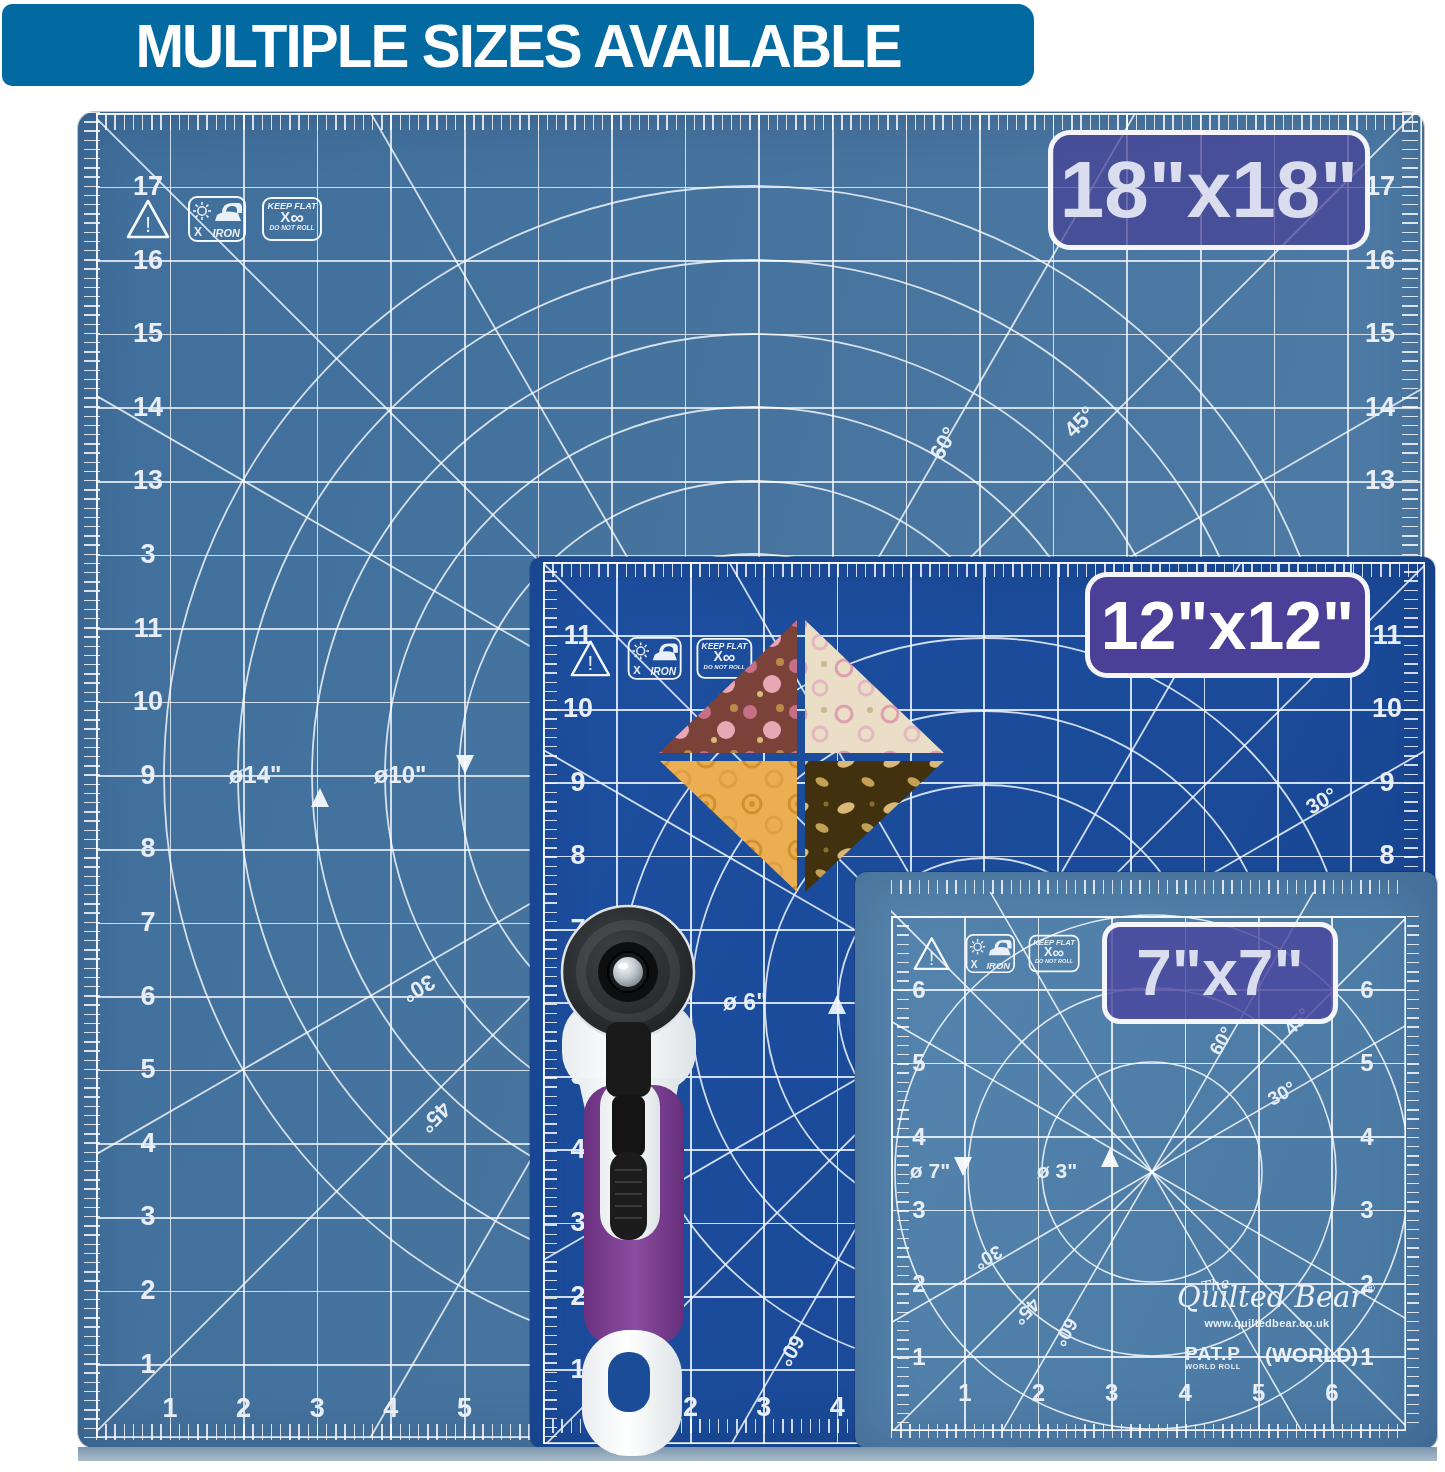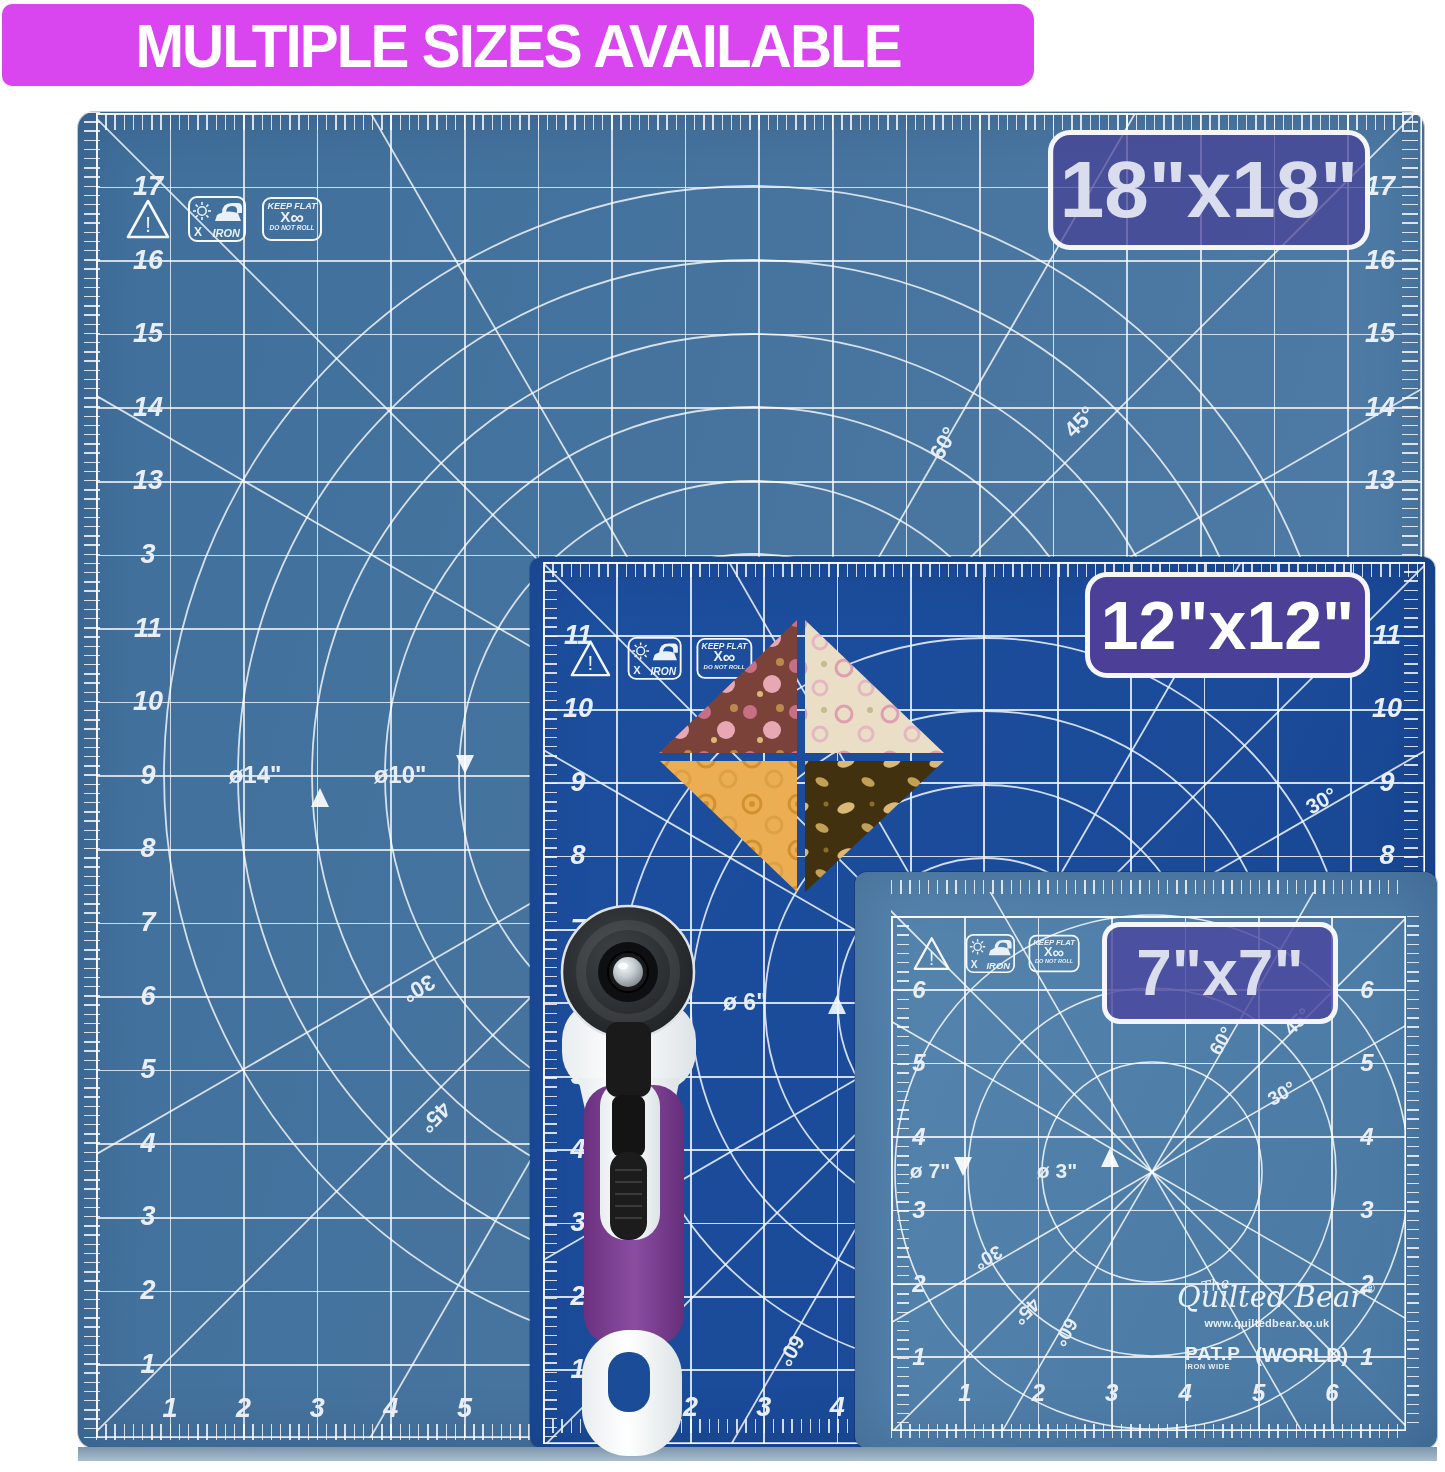--- a/index.html
+++ b/index.html
@@ -1,19 +1,19 @@
 <!DOCTYPE html>
 <html><head>
 <meta charset="utf-8">
 <style>
   html,body{margin:0;padding:0;background:#fff;}
   .stage{position:relative;width:1445px;height:1472px;background:#ffffff;overflow:hidden;
          font-family:"Liberation Sans",sans-serif;}
   
-  .banner{position:absolute;left:2px;top:4px;width:1032px;height:82px;background:#d946ef;
+  .banner{position:absolute;left:2px;top:4px;width:1032px;height:82px;background:#0369a1;
           border-radius:10px 16px 16px 10px;display:flex;align-items:center;justify-content:center;}
   .banner span{color:#fff;font-weight:700;font-size:62px;letter-spacing:-2px;
                transform:scaleX(.94);white-space:nowrap;}
   
   .mat{position:absolute;border-radius:16px;box-shadow:inset 0 0 60px rgba(0,10,40,.18),0 0 0 1px rgba(10,20,50,.25);}
   .mat18{left:78px;top:112px;width:1346px;height:1336px;background:linear-gradient(105deg,#406f9c 0%,#46749f 45%,#507ea8 100%);}
   .mat12{left:530px;top:557px;width:905px;height:891px;background:linear-gradient(120deg,#1d4f9f 0%,#1a4a98 60%,#16418b 100%);border-radius:12px;}
   .mat7{left:855px;top:872px;width:582px;height:576px;background:linear-gradient(115deg,#5584ad 0%,#4e7da8 55%,#4877a2 100%);border-radius:12px;}
   .grid{position:absolute;box-shadow:inset 0 0 0 1.7px rgba(255,255,255,.85);}
   .g18{left:18px;top:1px;width:1326px;height:1325px;
@@ -21,21 +21,21 @@
                      repeating-linear-gradient(to bottom,rgba(255,255,255,.75) 0 1.7px,transparent 1.7px 73.6px);}
   .g12{left:13px;top:5px;width:882px;height:882px;
     background-image:repeating-linear-gradient(to right,rgba(240,246,255,.85) 0 1.8px,transparent 1.8px 73.4px),
                      repeating-linear-gradient(to bottom,rgba(240,246,255,.85) 0 1.8px,transparent 1.8px 73.4px);}
   .g7{left:36px;top:44px;width:515px;height:515px;
     background-image:repeating-linear-gradient(to right,rgba(255,255,255,.8) 0 1.6px,transparent 1.6px 73.4px),
                      repeating-linear-gradient(to bottom,rgba(255,255,255,.8) 0 1.6px,transparent 1.6px 73.4px);}
   .tb{position:absolute;}
   .tb-v{background:repeating-linear-gradient(to bottom,rgba(255,255,255,.8) 0 1.4px,transparent 1.4px 9.2px);}
   .tb-h{background:repeating-linear-gradient(to right,rgba(255,255,255,.8) 0 1.4px,transparent 1.4px 9.2px);}
-  .ruler{position:absolute;inset:0;pointer-events:none;font-style:italic;}
+  .ruler{position:absolute;inset:0;pointer-events:none;}
   .rnum{position:absolute;transform:translate(-50%,-50%);font-weight:700;color:#E9EEF6;}
   .mat18 .rnum{font-size:27px;}
   .mat12 .rnum{font-size:27px;}
   .mat7  .rnum{font-size:24px;}
   
   .badge{position:absolute;display:flex;align-items:center;justify-content:center;
          border:5px solid rgba(255,255,255,.95);border-radius:22px;color:#D9DDEE;font-weight:700;}
   .b18{left:970px;top:18px;width:312px;height:110px;background:rgba(72,64,150,.72);font-size:80px;}
   .b12{left:555px;top:15px;width:275px;height:96px;background:#4C3F97;font-size:68px;color:#fff;}
   .b7 {left:247px;top:50px;width:226px;height:92px;background:rgba(74,70,158,.82);font-size:64px;border-radius:18px;}
@@ -51,21 +51,21 @@
   .iron-t{position:absolute;right:4px;bottom:1px;font-size:11px;font-weight:700;font-style:italic;}
   
   .overlay{position:absolute;left:0;top:0;pointer-events:none;}
   .overlay text{font-family:"Liberation Sans",sans-serif;font-weight:700;fill:#E7EDF5;}
   
   .brand{position:absolute;left:322px;top:408px;width:180px;color:#EAF0F6;text-align:center;}
   .brand-the{position:absolute;left:24px;top:-4px;font-family:"DejaVu Serif",serif;font-style:italic;font-size:15px;transform:rotate(-10deg);}
   .brand-name{font-family:"DejaVu Serif",serif;font-style:italic;font-size:29px;white-space:nowrap;}
   .brand-name .reg{font-size:12px;vertical-align:14px;font-style:normal;}
   .brand-url{font-size:11px;font-weight:700;letter-spacing:.3px;margin-top:3px;}
-  .patrow{position:absolute;left:330px;top:472px;width:172px;display:flex;align-items:flex-start;color:#EAF0F6;}
+  .patrow{position:absolute;left:330px;top:472px;width:172px;display:flex;align-items:flex-start;color:#EAF0F6;gap:10px;}
   .pat-l{text-align:left;line-height:1;}
   .pat-p{font-size:19px;font-weight:700;letter-spacing:1px;}
   .pat-w{font-size:7.5px;font-weight:700;letter-spacing:.5px;}
   .pat-i{font-size:21px;font-weight:700;margin-left:14px;line-height:1;}
   
   .edge-strip{position:absolute;left:78px;top:1447px;width:1359px;height:14px;
               background:linear-gradient(#7d96ad,#a9bccb);}
   .fabric,.cutter{position:absolute;}
 </style>
 </head>
@@ -420,21 +420,21 @@
       </div>
 
     <div class="brand">
       <div class="brand-the">The</div>
       <div class="brand-name"><span>Quilted Bear</span><span class="reg">®</span></div>
       <div class="brand-url">www.quiltedbear.co.uk</div>
     </div>
     <div class="patrow">
       <div class="pat-l">
         <div class="pat-p">PAT.P</div>
-        <div class="pat-w">IRON WIDE</div>
+        <div class="pat-w">WORLD ROLL</div>
       </div>
       <div class="pat-i">(WORLD)</div>
     </div>
   </div>
 
   <div class="edge-strip"></div>
 
   <svg class="cutter" style="left:555px;top:898px;" width="150" height="565" viewBox="0 0 150 565">
     <defs>
       <radialGradient id="disc" cx="42%" cy="38%" r="75%">

